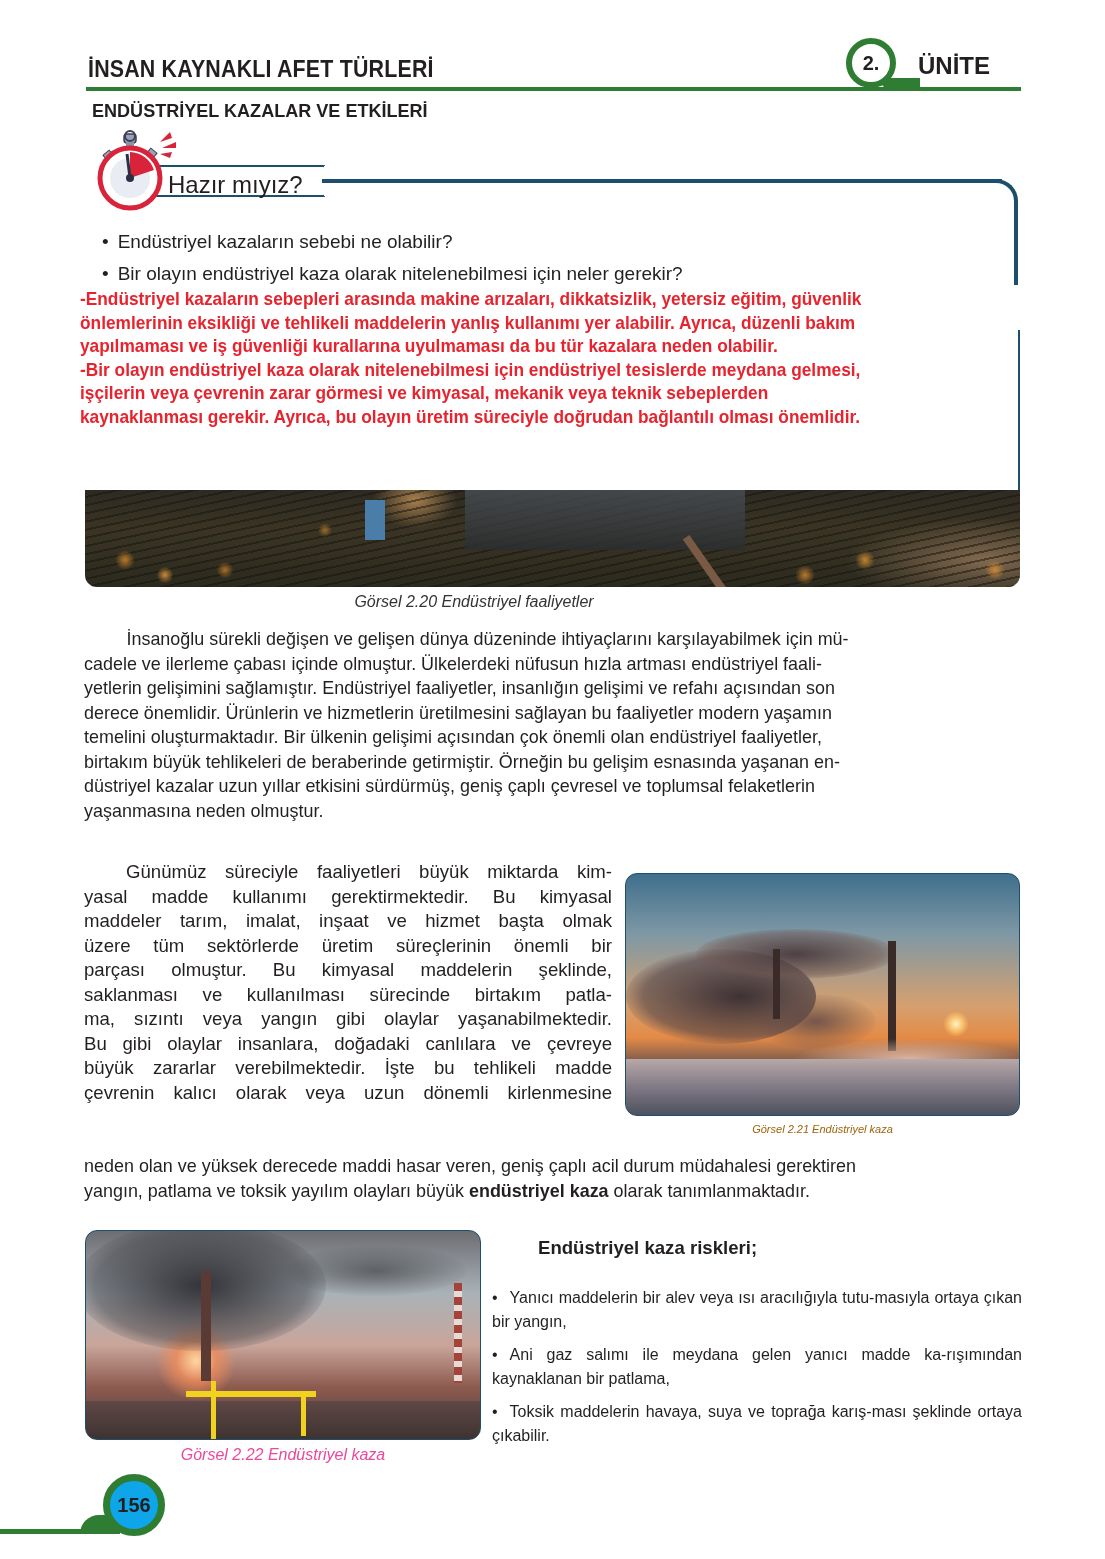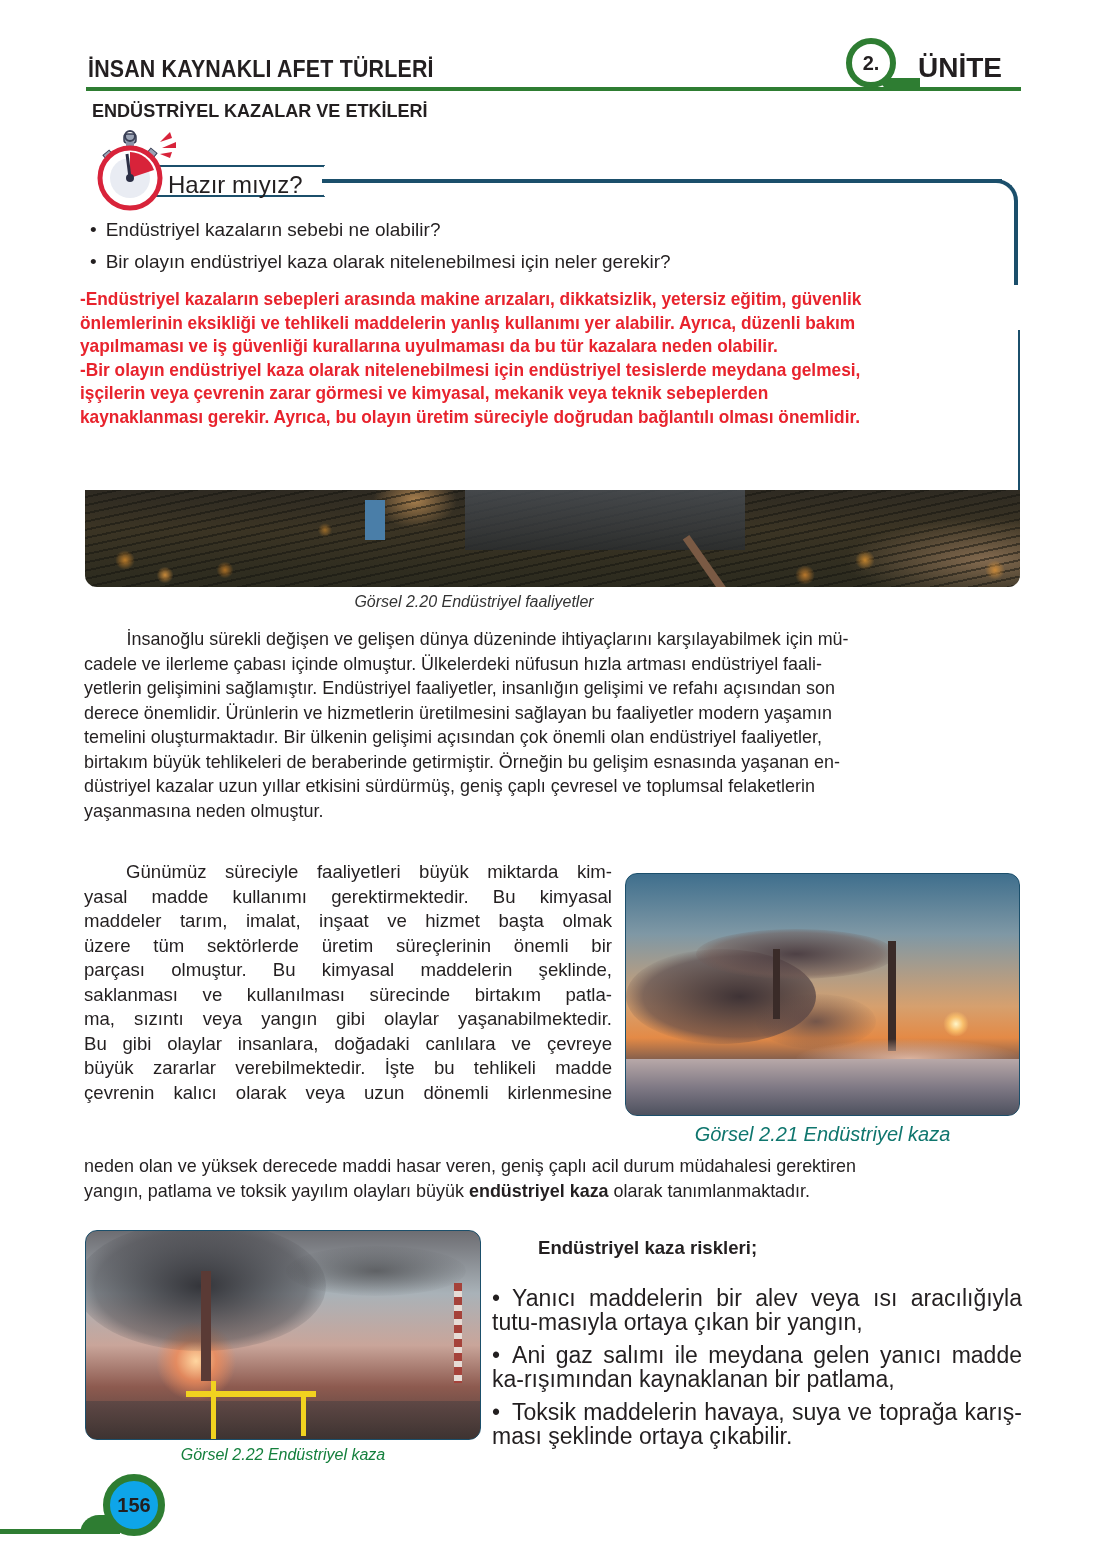--- a/index.html
+++ b/index.html
@@ -4,31 +4,31 @@
 <style>
   html, body { margin:0; padding:0; background:#ffffff; }
   body { width:1105px; height:1559px; position:relative; overflow:hidden; font-family:"Liberation Sans", sans-serif; color:#231f20; }
   .abs { position:absolute; }
 
   
   .main-title { left:88px; top:56px; font-size:23px; font-weight:bold; letter-spacing:0.2px; color:#231f20; transform:scaleX(0.93); transform-origin:left; white-space:nowrap; }
   .header-rule { left:86px; top:87px; width:935px; height:4px; background:#2e7d32; }
   .unit-ring { left:846px; top:38px; width:50px; height:50px; border-radius:50%; border:6px solid #2e7d32; box-sizing:border-box; background:#fff; display:flex; align-items:center; justify-content:center; font-weight:bold; font-size:20px; }
   .unit-tail { left:880px; top:78px; width:40px; height:12px; background:#2e7d32; border-radius:0 0 0 20px; }
-  .unit-label { left:918px; top:52px; font-size:28px; font-weight:bold; }
+  .unit-label { left:918px; top:52px; font-size:24px; font-weight:bold; }
   .sub-title { left:92px; top:100px; font-size:19px; font-weight:bold; transform:scaleX(0.95); transform-origin:left; white-space:nowrap; }
   .ready-line-top { left:322px; top:179px; width:680px; height:4px; background:#1b4f6b; }
   .ready-corner { left:990px; top:179px; width:28px; height:28px; border-top:4px solid #1b4f6b; border-right:4px solid #1b4f6b; border-radius:0 22px 0 0; box-sizing:border-box; }
   .ready-line-right { left:1014px; top:205px; width:4px; height:80px; background:#1b4f6b; }
   .ready-line-right2 { left:1018px; top:330px; width:2px; height:160px; background:#1b4f6b; }
   .ready-banner { left:150px; top:165px; width:175px; height:32px; background:#fff; border:2px solid #1b4f6b; border-left:none; box-sizing:border-box; clip-path:polygon(0 0,100% 0,93% 50%,100% 100%,0 100%); }
   .ready-label { left:168px; top:171px; font-size:24px; font-weight:normal; }
   .stopwatch { left:96px; top:130px; width:90px; height:82px; }
 
-  .q-list { left:90px; top:218px; margin:0; padding:0; list-style:none; font-size:19px; }
+  .q-list { left:90px; top:218px; margin:12px; padding:0; list-style:none; font-size:19px; }
   .q-list li { height:32px; line-height:24px; }
   .q-list li::before { content:"•"; margin-right:9px; }
 
   .answer { left:80px; top:287px; width:940px; font-size:18.6px; font-weight:bold; color:#e8232d; line-height:23.5px; transform:scaleX(0.93); transform-origin:left; white-space:nowrap; }
   .answer div { height:23.5px; }
 
   
   .img-220 { left:85px; top:490px; width:935px; height:97px; border-radius:0 0 12px 12px; overflow:hidden;
     background:
       radial-gradient(ellipse 60px 40px at 330px 10px, rgba(230,170,100,.65), transparent 70%),
@@ -70,41 +70,41 @@
       radial-gradient(circle 16px at 330px 150px,#fff6c8,rgba(255,200,110,.8) 45%,transparent 80%),
       linear-gradient(180deg,#3f6f8d 0%,#7f98a5 25%,#d6a06e 55%,#e48a46 68%,#7a5a4d 78%,#4e4e58 100%);
   }
   .img-221 .smoke1 { position:absolute; left:0; top:75px; width:190px; height:95px; border-radius:50%; background:radial-gradient(ellipse at 60% 50%, rgba(55,45,50,.95), rgba(80,65,70,.6) 60%, transparent 75%); }
   .img-221 .smoke2 { position:absolute; left:70px; top:55px; width:200px; height:50px; border-radius:50%; background:radial-gradient(ellipse, rgba(70,55,60,.9), rgba(110,85,80,.5) 60%, transparent 75%); }
   .img-221 .smoke3 { position:absolute; left:130px; top:120px; width:120px; height:55px; border-radius:50%; background:radial-gradient(ellipse, rgba(90,70,70,.8), transparent 75%); }
   .img-221 .stack1 { position:absolute; left:147px; top:75px; width:7px; height:70px; background:#3a2b28; }
   .img-221 .stack2 { position:absolute; left:262px; top:67px; width:8px; height:110px; background:#3a2b28; }
   .img-221 .bldg { position:absolute; left:0; top:185px; width:100%; height:58px; background:linear-gradient(180deg,#b8a8a8,#7e7884 50%,#4a4e5c); }
   .img-221 .steam { position:absolute; left:170px; top:165px; width:225px; height:40px; border-radius:50%; background:radial-gradient(ellipse, rgba(240,200,180,.8), transparent 72%); }
-  .cap-221 { left:625px; width:395px; top:1123px; text-align:center; font-size:20px; font-style:italic; color:#0f766e; }
+  .cap-221 { left:625px; width:395px; top:1123px; text-align:center; font-size:11px; font-style:italic; color:#a16207; }
 
   
   .img-222 { left:85px; top:1230px; width:396px; height:210px; border-radius:12px; overflow:hidden; border:1px solid #1b4f6b; box-sizing:border-box;
     background:
       radial-gradient(circle 50px at 110px 130px,#ffd6a0,rgba(240,140,90,.8) 40%,transparent 80%),
       linear-gradient(180deg,#6d6d72 0%,#a9b2b8 30%,#c9a59a 55%,#8d5a4f 75%,#4a3f3e 100%);
   }
   .img-222 .smoke { position:absolute; left:-10px; top:-10px; width:250px; height:130px; border-radius:50%; background:radial-gradient(ellipse, rgba(40,40,45,.9), rgba(70,70,75,.5) 60%, transparent 75%); }
   .img-222 .smoke-r { position:absolute; left:200px; top:15px; width:180px; height:50px; border-radius:50%; background:radial-gradient(ellipse, rgba(60,60,62,.6), transparent 75%); }
   .img-222 .stack-l { position:absolute; left:115px; top:40px; width:10px; height:110px; background:#5a3a35; }
   .img-222 .stack-r { position:absolute; left:368px; top:52px; width:8px; height:100px; background:repeating-linear-gradient(180deg,#a5423a 0 8px,#e6dcd6 8px 14px); }
   .img-222 .crane { position:absolute; left:100px; top:160px; width:130px; height:6px; background:#f1d21f; }
   .img-222 .crane-l { position:absolute; left:125px; top:150px; width:5px; height:60px; background:#f1d21f; }
   .img-222 .crane-r { position:absolute; left:215px; top:160px; width:5px; height:45px; background:#f1d21f; }
   .img-222 .ground { position:absolute; left:0; top:170px; width:100%; height:40px; background:linear-gradient(180deg,#5a4644,#3a302e); opacity:.85; }
-  .cap-222 { left:85px; width:396px; top:1446px; text-align:center; font-size:16px; font-style:italic; color:#15803d; }
+  .cap-222 { left:85px; width:396px; top:1446px; text-align:center; font-size:16px; font-style:italic; color:#ec4899; }
 
   
   .risk-title { left:538px; top:1237px; font-size:18.6px; font-weight:bold; }
-  .risk-list { left:492px; top:1286px; width:530px; font-size:23px; line-height:24px; margin:0; padding:0; list-style:none; }
+  .risk-list { left:492px; top:1286px; width:530px; font-size:16px; line-height:24px; margin:0; padding:0; list-style:none; }
   .risk-list li { margin-bottom:9px; text-align:justify; }
   .risk-list li span.bul { margin-right:12px; }
 
   
   .footer-rule { left:0; top:1529px; width:110px; height:5px; background:#2e7d32; }
   .page-ring { left:103px; top:1474px; width:62px; height:62px; border-radius:50%; border:7px solid #2e7d32; box-sizing:border-box; background:#0ea5e9; display:flex; align-items:center; justify-content:center; font-weight:bold; font-size:20px; }
   .page-fill { left:80px; top:1515px; width:40px; height:19px; background:#2e7d32; border-radius:30px 0 0 0; }
 </style>
 </head>
 <body>

